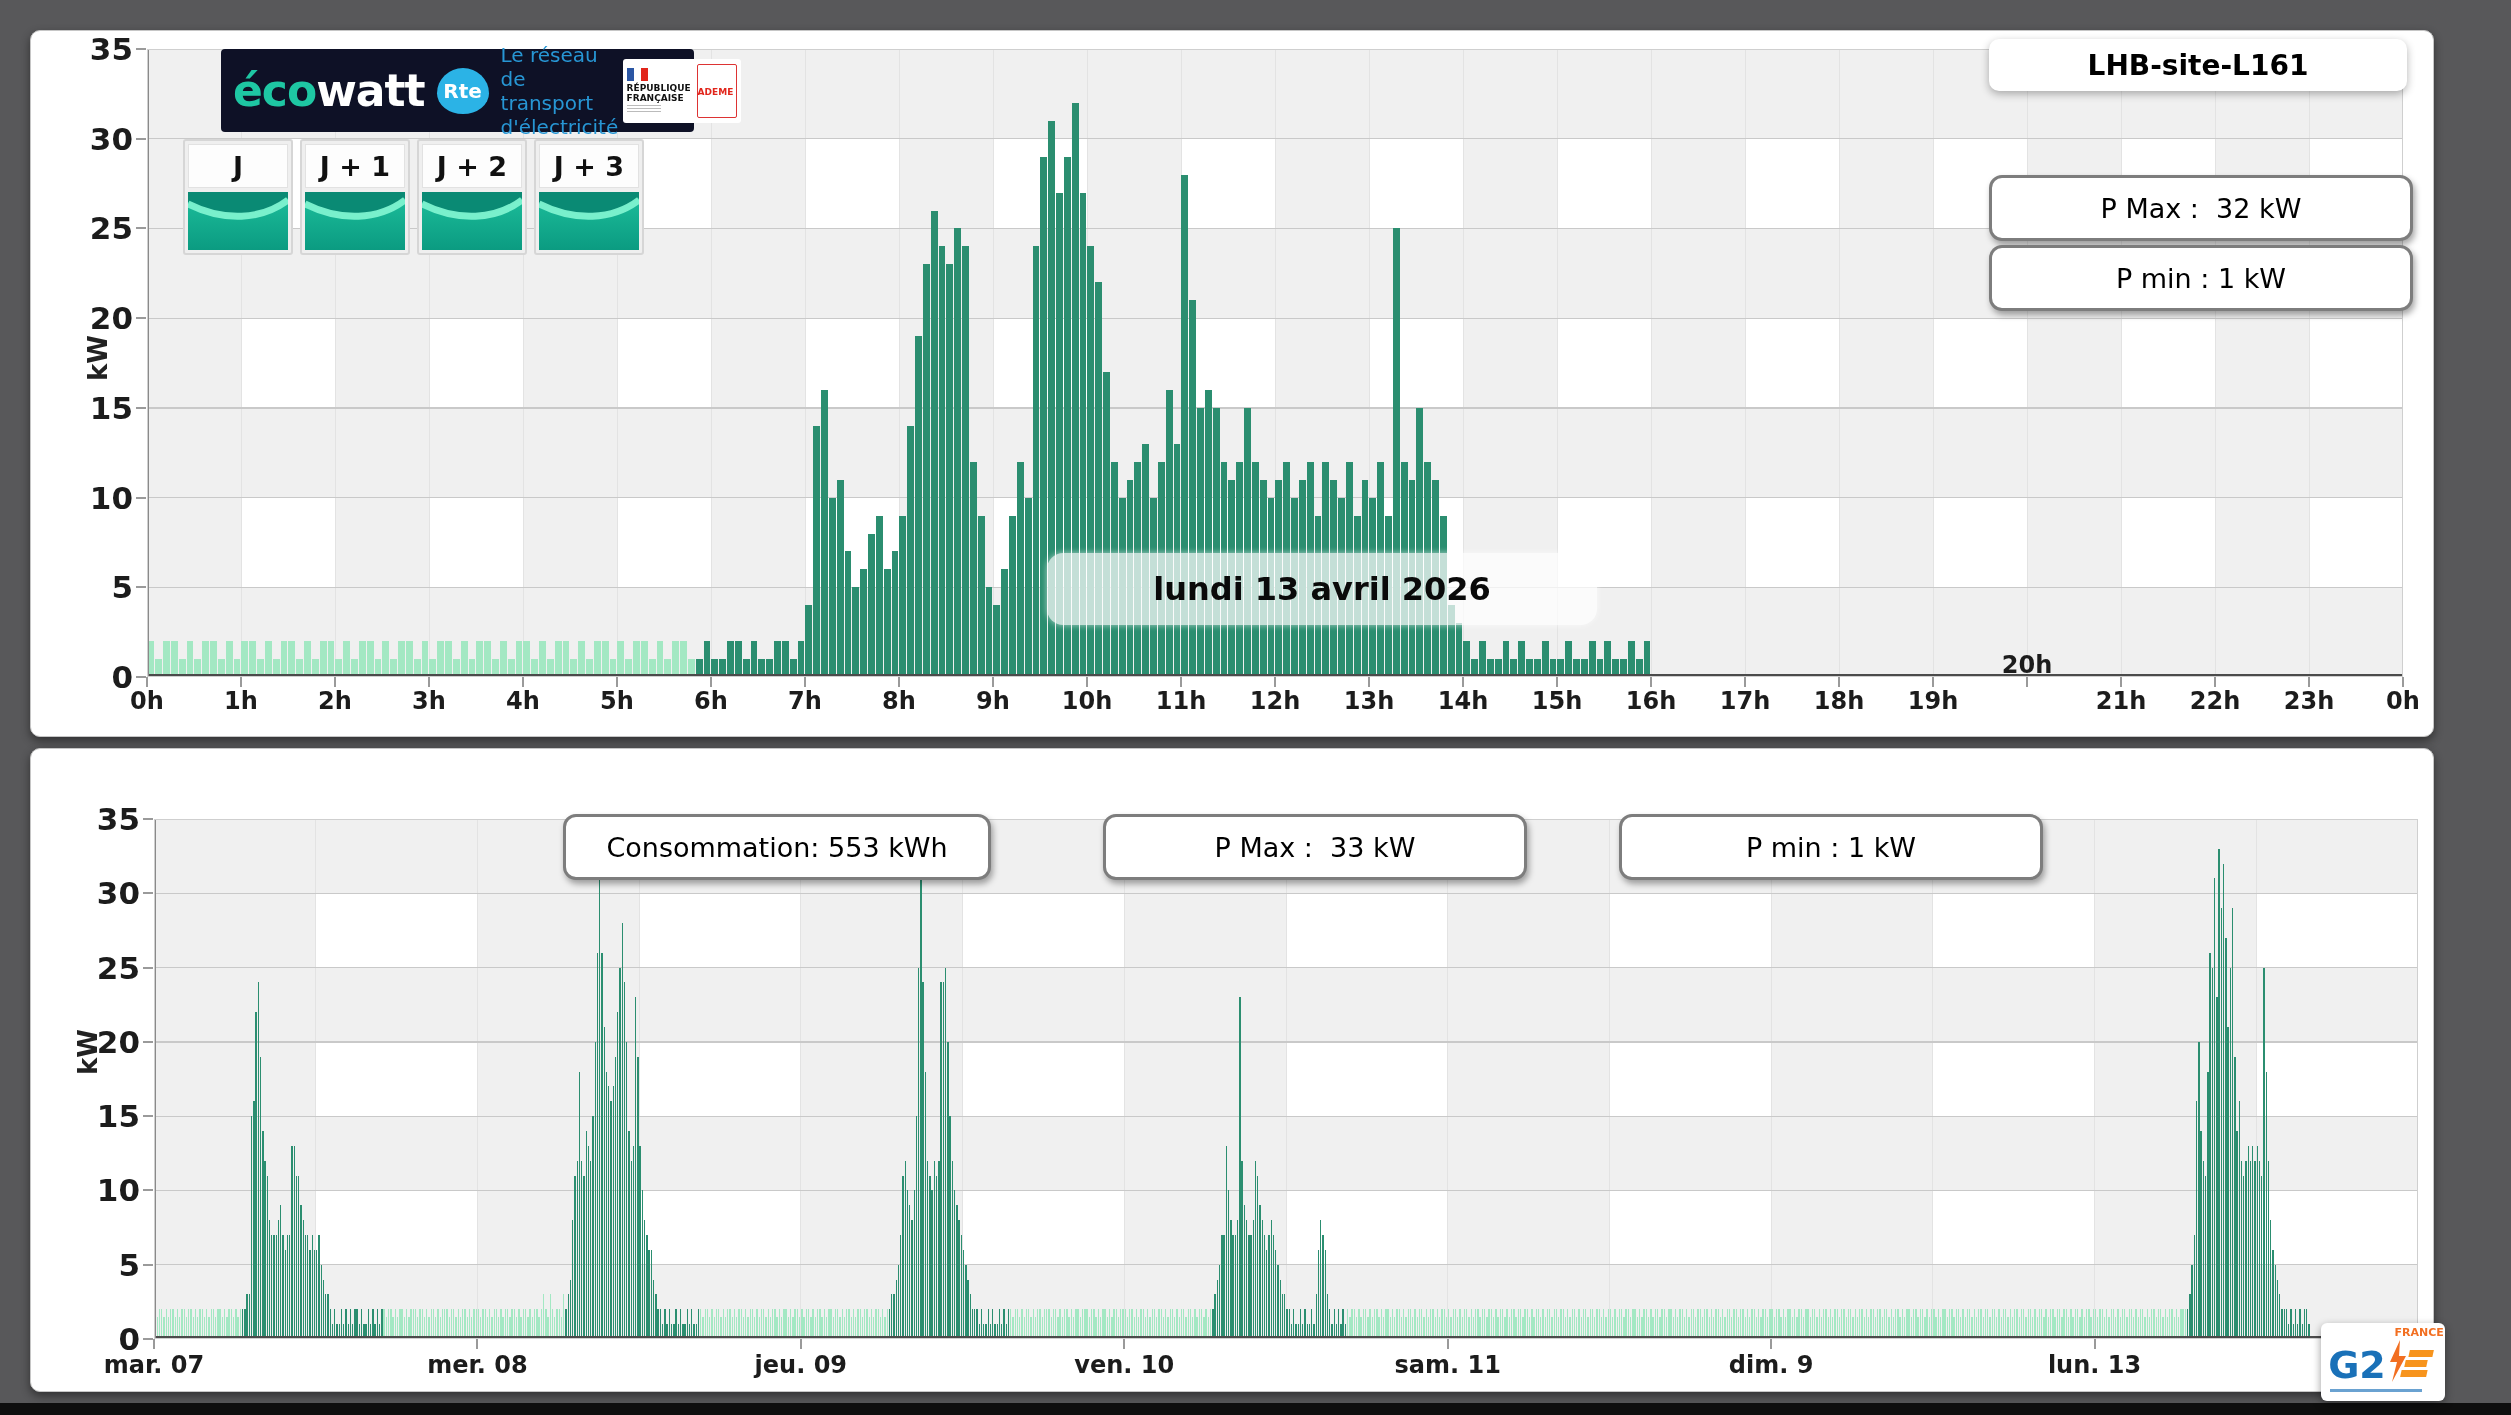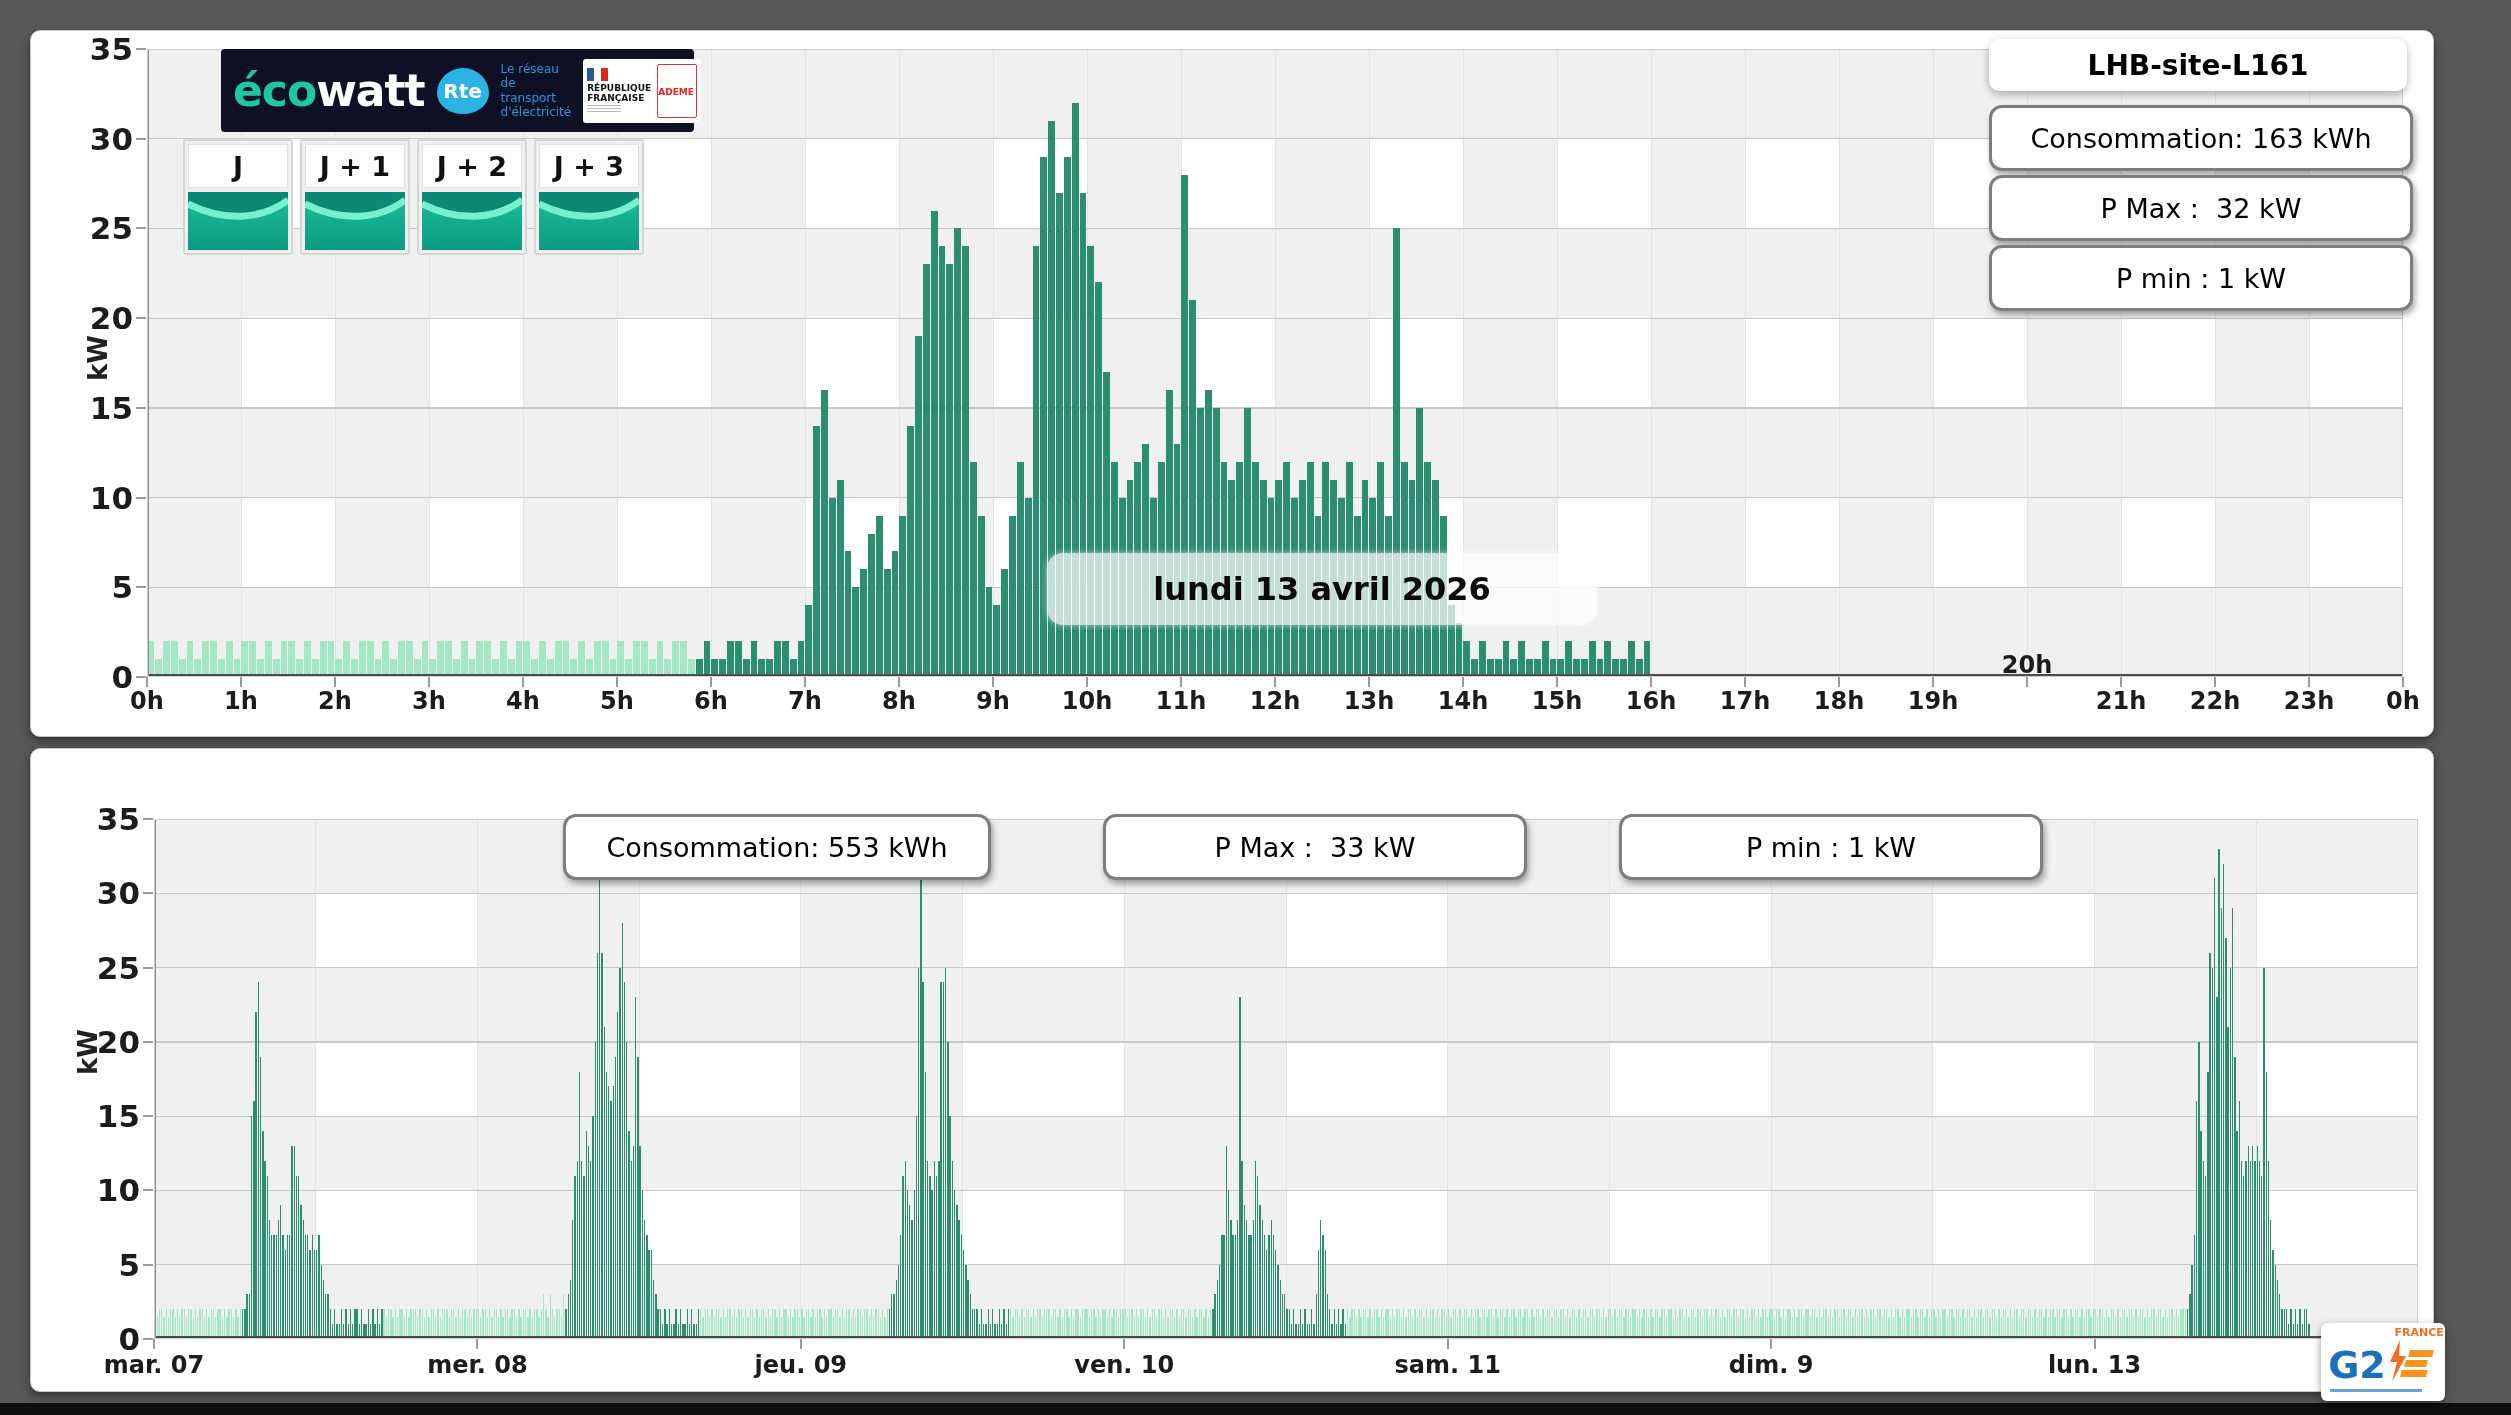--- a/index.html
+++ b/index.html
@@ -27,21 +27,21 @@
                 display:flex;align-items:center;justify-content:center;font-size:32px;font-weight:700;color:#0a0a0a;z-index:25;
                 box-shadow:0 0 6px rgba(255,255,255,.6);}
   
   .banner{position:absolute;left:150px;top:18px;width:473px;height:83px;background:#0e1126;border-radius:4px;
           display:flex;align-items:center;padding:0 12px;box-sizing:border-box;gap:12px;z-index:30;margin-left:40px;}
   .brand{font-size:44px;font-weight:700;letter-spacing:-1px;line-height:1;}
   .brand .eco{color:#1ec7a3;}
   .brand .watt{color:#ffffff;}
   .rte-blob{width:52px;height:46px;background:#2bb3e6;border-radius:50% 50% 50% 50%/55% 55% 45% 45%;
             display:flex;align-items:center;justify-content:center;color:#fff;font-size:20px;font-weight:700;flex:none;}
-  .rte-text{color:#2796d4;font-size:12px;line-height:1.2;width:110px;}
+  .rte-text{color:#2796d4;font-size:20px;line-height:1.2;width:110px;}
   .gov-box{background:#fff;border-radius:3px;width:118px;height:64px;display:flex;align-items:center;gap:6px;
            padding:4px;box-sizing:border-box;flex:none;}
   .flag{display:flex;width:21px;height:13px;}
   .flag i{flex:1;}
   .gov-text{font-size:9px;font-weight:700;color:#111;line-height:1.15;}
   .gov-left{display:flex;flex-direction:column;gap:2px;}
   .motto{width:34px;height:8px;background:repeating-linear-gradient(#bbb 0 1px,#fff 1px 3px);}
   .ademe{border:1px solid #d33;border-radius:2px;width:40px;height:54px;display:flex;align-items:center;
          justify-content:flex-start;padding-top:3px;box-sizing:border-box;gap:3px;}
   .ademe span{color:#e1251b;font-size:9px;font-weight:700;}
@@ -489,21 +489,20 @@
               </defs>
               <rect width="106" height="58" fill="url(#wg3)"></rect>
               <path d="M0,0 H106 V6 C78,26 38,28 0,10 Z" fill="#0a8a74"></path>
               <path d="M0,12 C38,30 78,28 106,8" stroke="#7ef3d0" stroke-width="7" fill="none" opacity="0.95"></path>
             </svg>
           </div>
         </div>
       </div>
 
     <div class="title-box" style="left:1958px;top:8px;width:418px;height:52px;">LHB-site-L161</div>
-    <div class="stat-box" style="left:1958px;top:74px;width:418px;height:60px;">Consommation: 163 kWh</div>
     <div class="stat-box" style="left:1958px;top:144px;width:418px;height:60px;">P Max :  32 kW</div>
     <div class="stat-box" style="left:1958px;top:214px;width:418px;height:60px;">P min : 1 kW</div>
 
     <div class="date-overlay" style="left:1016px;top:522px;width:550px;height:72px;">lundi 13 avril 2026</div>
   </div>
 
   <div class="card" id="card-week">
     <div class="plot-host" id="week-plot">
         <svg class="plot-svg" width="2264" height="520" viewBox="0 0 2264 520" shape-rendering="crispEdges" style="left: 123px; top: 70px;">
           <rect x="0" y="445.7" width="2264" height="74.3" fill="#f0f0f0"></rect>

